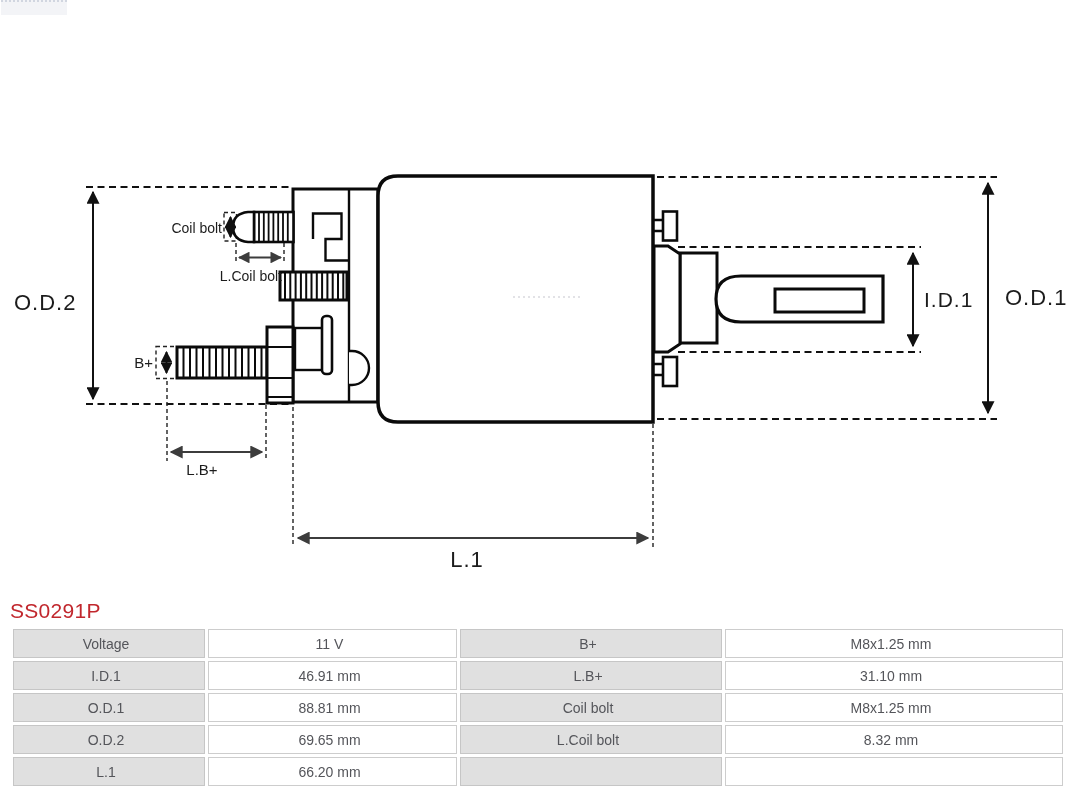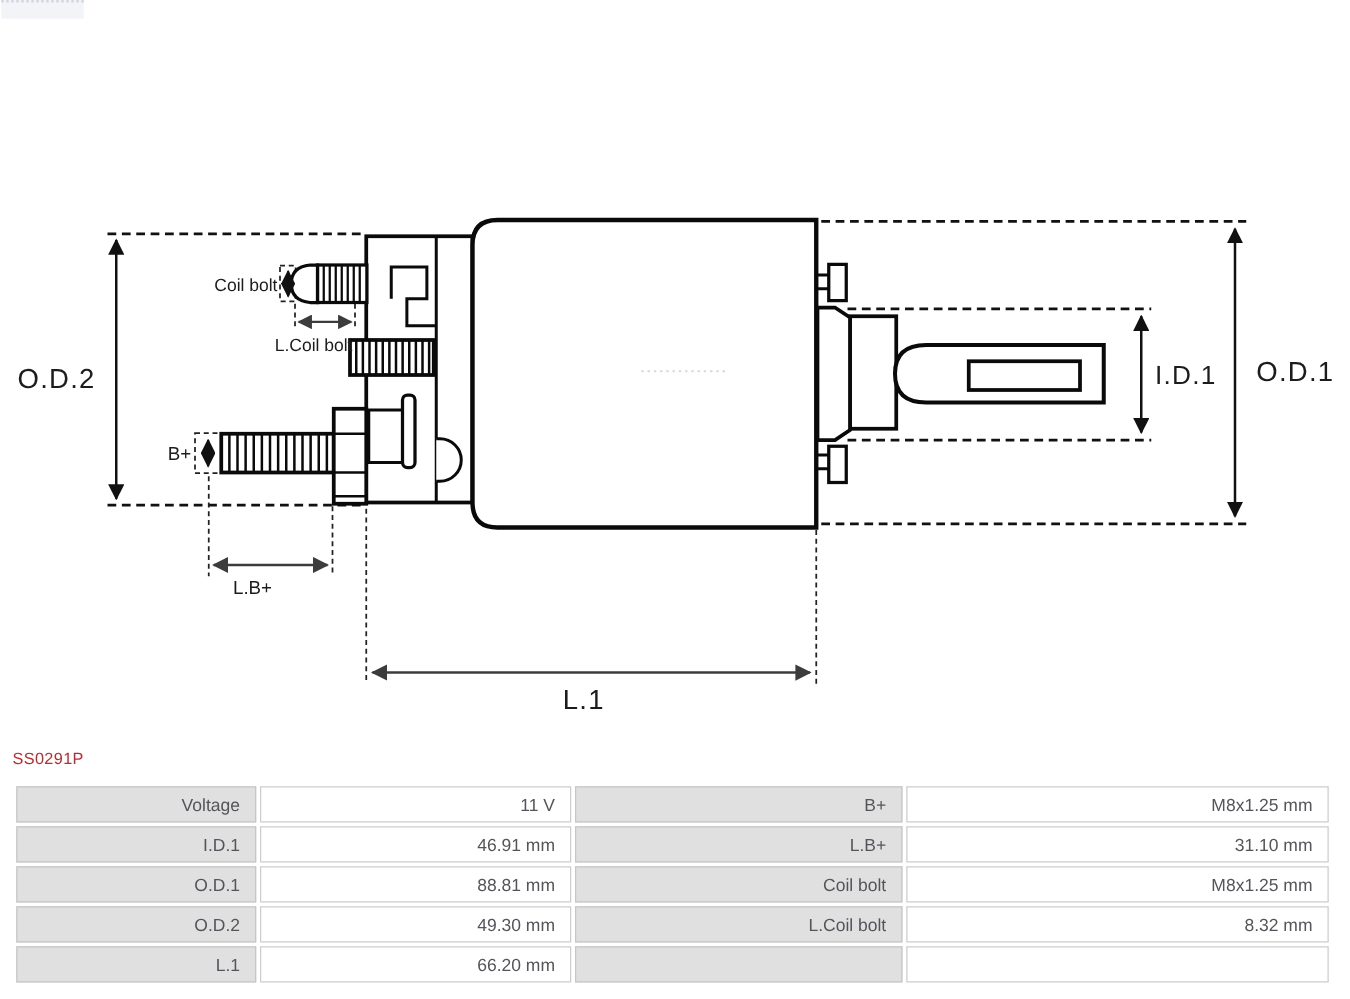--- a/index.html
+++ b/index.html
@@ -3,26 +3,26 @@
 <meta charset="utf-8">
 <style>
   html,body{margin:0;padding:0;background:#fff;}
   .page{position:relative;width:1080px;height:799px;background:#fff;overflow:hidden;
         font-family:"Liberation Sans","DejaVu Sans",sans-serif;}
   
   .watermark{position:absolute;left:1px;top:0;width:66px;height:13px;
              border-top:2px dotted #c6cdd9;background:rgba(186,195,210,0.22);
              filter:blur(0.6px);opacity:.8;}
   .drawing{position:absolute;left:0;top:0;}
-  .pn{position:absolute;left:10px;top:599px;font-size:13px;font-weight:400;
+  .pn{position:absolute;left:10px;top:599px;font-size:21px;font-weight:400;
       color:#c1272d;letter-spacing:.3px;}
   table.spec{position:absolute;left:10px;top:626px;width:1056px;
              border-collapse:separate;border-spacing:3px;table-layout:fixed;}
   table.spec td{height:27px;font-size:14px;color:#54555a;border:1px solid #cdcdcd;
-                padding:0 12px 0 6px;text-align:right;background:#fff;
+                padding:0 12px 0 6px;text-align:center;background:#fff;
                 white-space:nowrap;overflow:hidden;}
   table.spec td.lbl{background:#e0e0e0;border-color:#c6c6c6;}
   svg text{fill:#1c1c1c;font-family:"Liberation Sans","DejaVu Sans",sans-serif;}
 </style>
 </head>
 <body>
 
 <div class="page">
 
   <div class="watermark"></div>
@@ -145,21 +145,21 @@
         <td class="val">31.10 mm</td>
       </tr>
       <tr>
         <td class="lbl">O.D.1</td>
         <td class="val">88.81 mm</td>
         <td class="lbl">Coil bolt</td>
         <td class="val">M8x1.25 mm</td>
       </tr>
       <tr>
         <td class="lbl">O.D.2</td>
-        <td class="val">49.30 mm</td>
+        <td class="val">69.65 mm</td>
         <td class="lbl">L.Coil bolt</td>
         <td class="val">8.32 mm</td>
       </tr>
       <tr>
         <td class="lbl">L.1</td>
         <td class="val">66.20 mm</td>
         <td class="lbl"></td>
         <td class="val"></td>
       </tr>
     </tbody>

